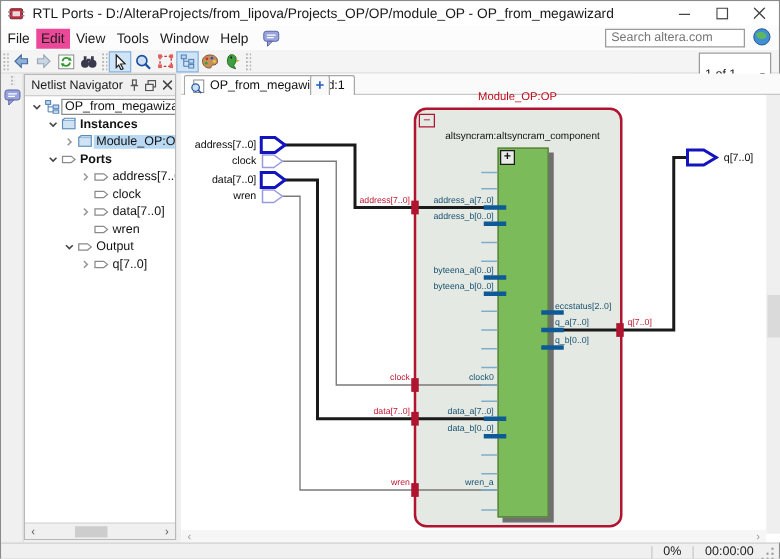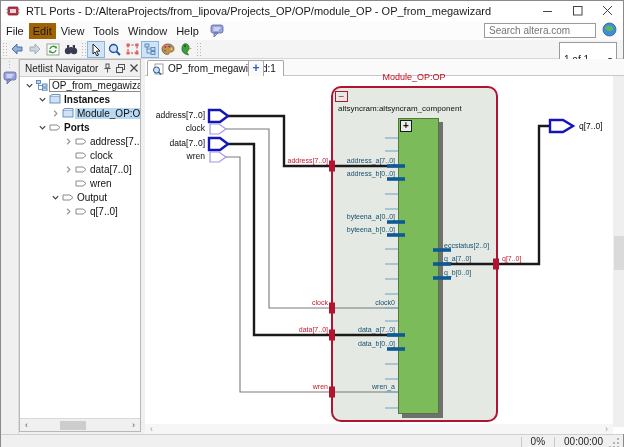--- a/index.html
+++ b/index.html
@@ -10,21 +10,21 @@
   
   #titlebar { position:absolute; left:0; top:0; width:100%; height:20px; background:#ffffff; display:flex; align-items:center; }
   #title-icon { margin-left:5px; width:14px; height:14px; }
   #title-text { margin-left:6px; font-size:11px; color:#1a1a1a; white-space:nowrap; }
   .wbtns { position:absolute; right:0; top:0; height:20px; display:flex; }
   .wbtn { width:30px; height:20px; display:flex; align-items:center; justify-content:center; }
 
   
   #menubar { position:absolute; left:0; top:20px; width:100%; height:19px; background:#fcfcfc; display:flex; align-items:center; font-size:11px; color:#1a1a1a; }
   .mitem { padding:2px 4px; margin-left:1px; }
-  .mitem.active { background:#a16207; }
+  .mitem.active { background:#ec4899; }
   #menu-feedback { margin-left:6px; width:16px; height:14px; }
   #searchbox { position:absolute; right:27px; top:2px; width:112px; height:15px; border:1px solid #9a9a9a; font-size:10px; padding:0 4px; color:#444; font-family:"Liberation Sans",sans-serif; }
   #globe-btn { position:absolute; right:5px; top:1px; width:17px; height:17px; border:none; background:transparent; }
 
   
   #toolbar { position:absolute; left:0; top:39px; width:100%; height:19px; background:#f4f4f4; border-bottom:1px solid #d6d6d6; display:flex; align-items:center; }
   .tsep { width:5px; height:15px; margin:0 1px; background-image:radial-gradient(circle,#b5b5b5 1px,transparent 1px); background-size:3px 3px; }
   .tbtn { width:18px; height:17px; display:flex; align-items:center; justify-content:center; border:1px solid transparent; }
   .tbtn.sel { background:#cfe4f7; border:1px solid #8ab4dc; }
   #page-area { position:absolute; right:6px; top:2px; display:flex; align-items:flex-end; font-size:11px; color:#222; }
@@ -66,21 +66,21 @@
   #canvas-vscroll { position:absolute; right:0; top:17px; width:12px; height:351px; background:#efefef; }
   #canvas-vthumb { position:absolute; left:1px; top:160px; width:10px; height:34px; background:#dadada; }
   #canvas-hscroll { position:absolute; left:0; bottom:0; width:468px; height:10px; background:#f6f6f6; display:flex; align-items:center; justify-content:space-between; }
   #canvas-hscroll .scr-arr { color:#9a9a9a; }
 
   
   #module-box { position:absolute; left:330px; top:85px; width:167px; height:336px; border:2px solid #b01430; border-radius:10px; background:#e4e9e3; }
   #module-label { position:absolute; left:353px; top:71px; width:120px; text-align:center; font-size:9px; color:#c00818; }
   #module-collapse { position:absolute; left:334px; top:90px; width:13px; height:11px; border:1px solid #b01430; background:#e4e9e3; color:#b01430; font-size:10px; line-height:9px; text-align:center; }
   #component-box { position:absolute; left:397px; top:117px; width:41px; height:296px; background:#7cbb59; border:1px solid #55793d; box-shadow:4px 4px 0 #707070; }
-  #component-label { position:absolute; left:337px; top:103px; width:160px; text-align:left; font-size:8px; color:#111; }
+  #component-label { position:absolute; left:337px; top:103px; width:160px; text-align:center; font-size:8px; color:#111; }
   #component-expand { position:absolute; left:399px; top:119px; width:12px; height:12px; border:1.5px solid #1a1a1a; background:#e9ede7; color:#111; font-size:10px; font-weight:bold; line-height:9px; text-align:center; }
 
   .pinlab { position:absolute; font-size:7px; color:#17506e; white-space:nowrap; }
   .pinlab.r { text-align:right; }
   .netlab { position:absolute; font-size:7px; color:#c01830; white-space:nowrap; }
   .portlab { position:absolute; font-size:8.5px; color:#0a0a0a; white-space:nowrap; }
 
   #schem-svg { position:absolute; left:0; top:0; width:624px; height:447px; pointer-events:none; }
 
   

